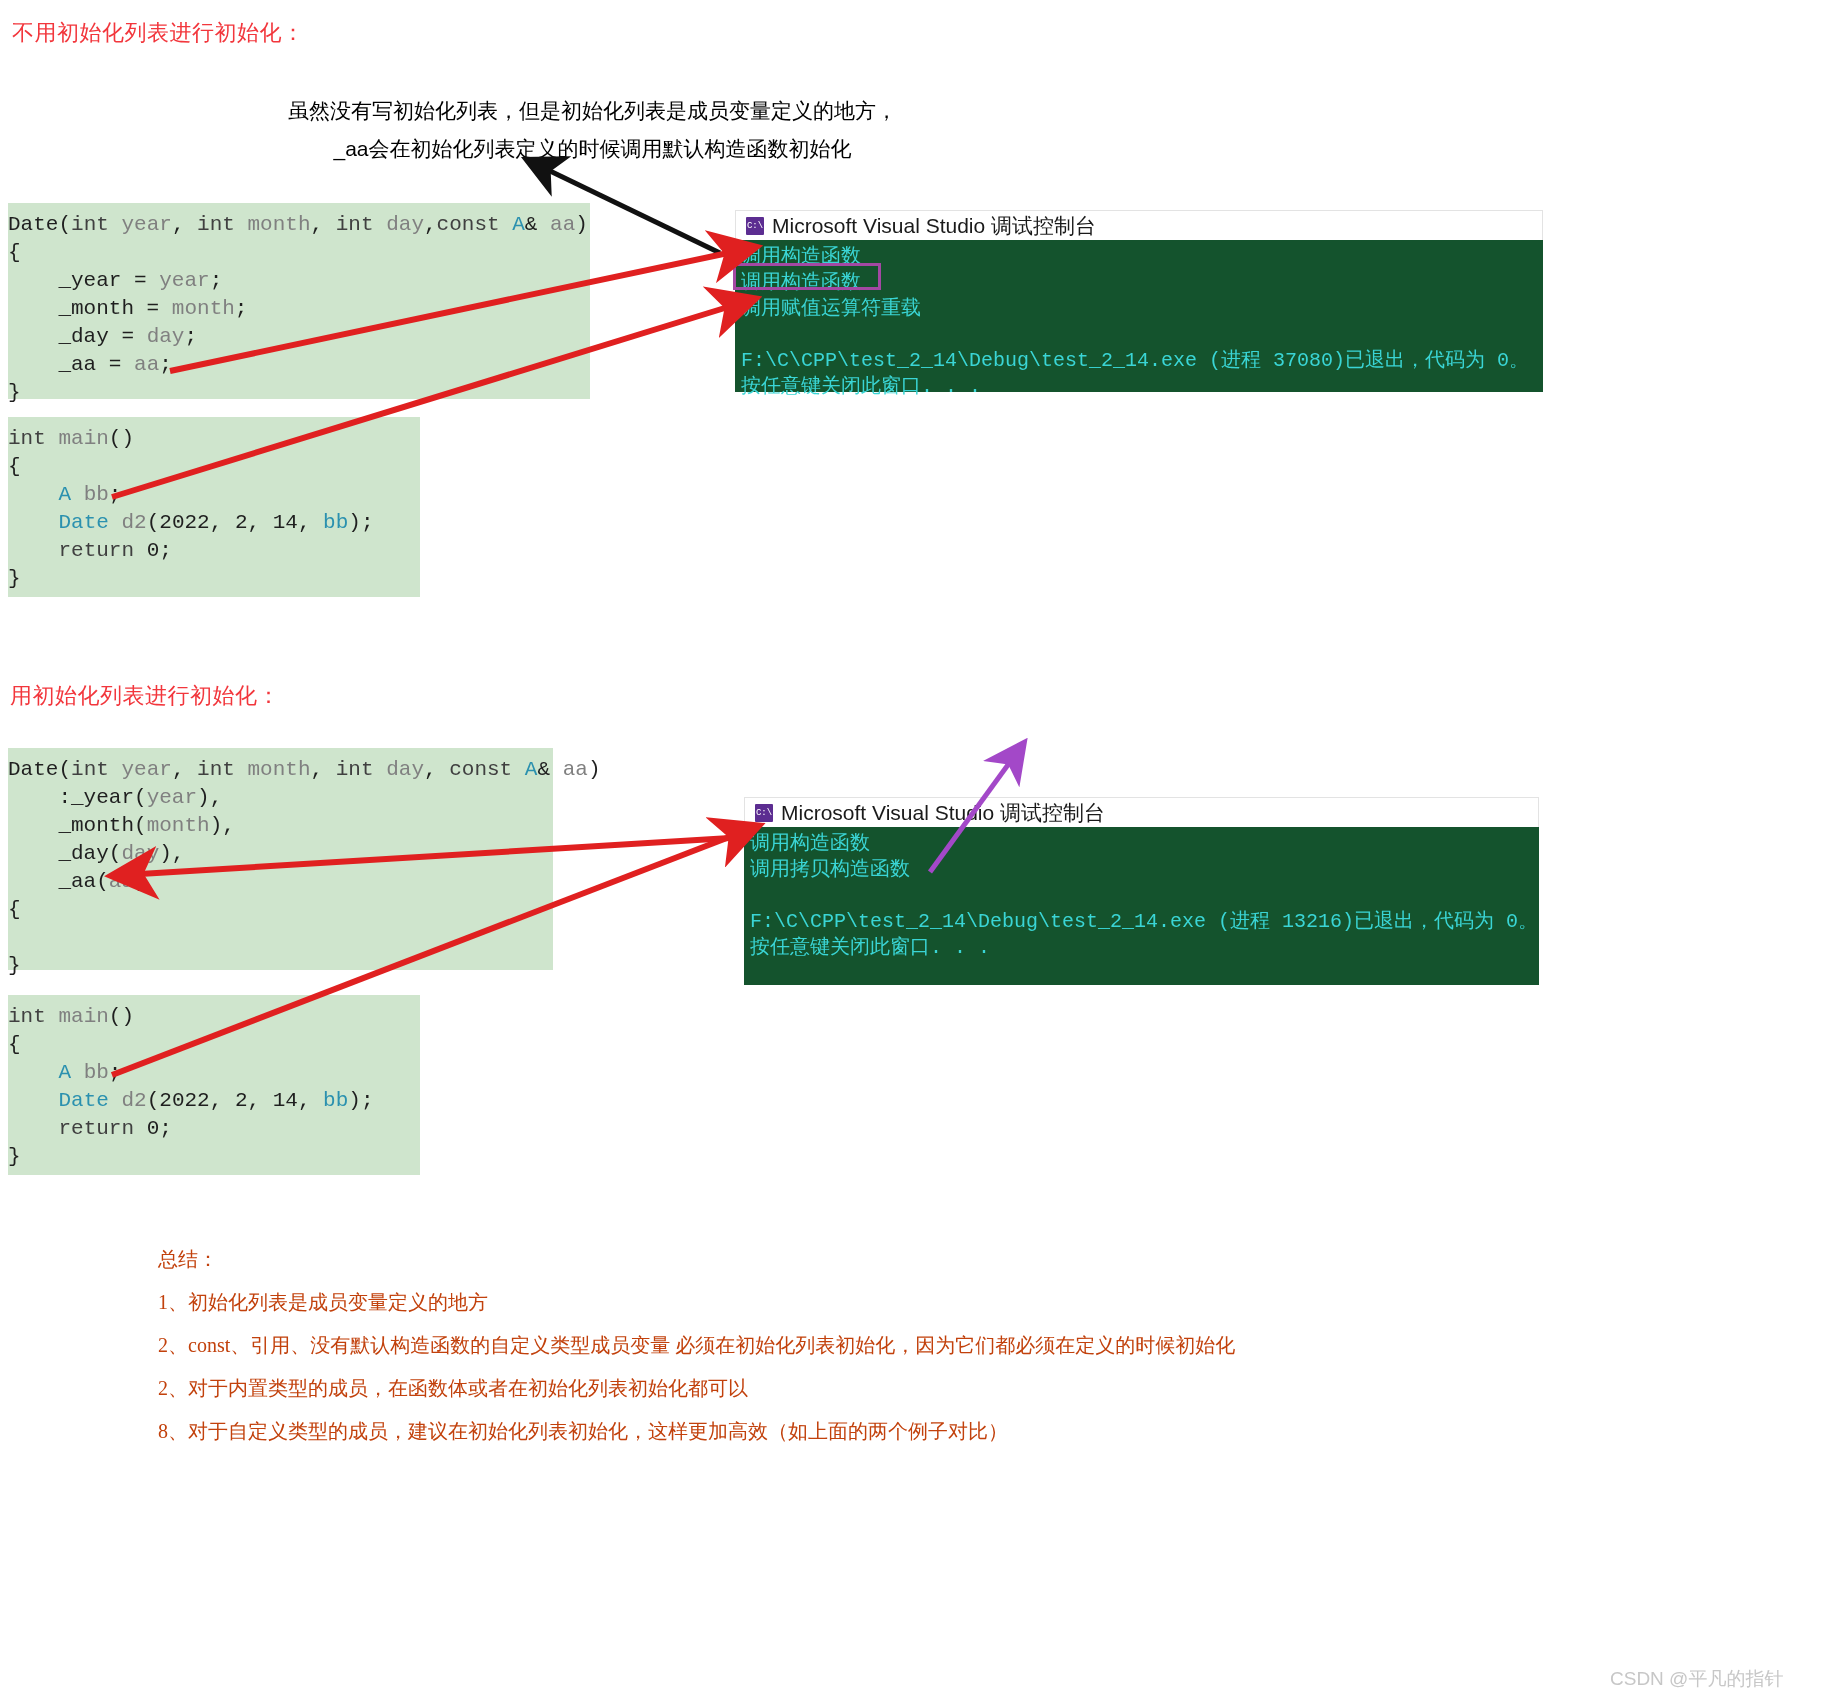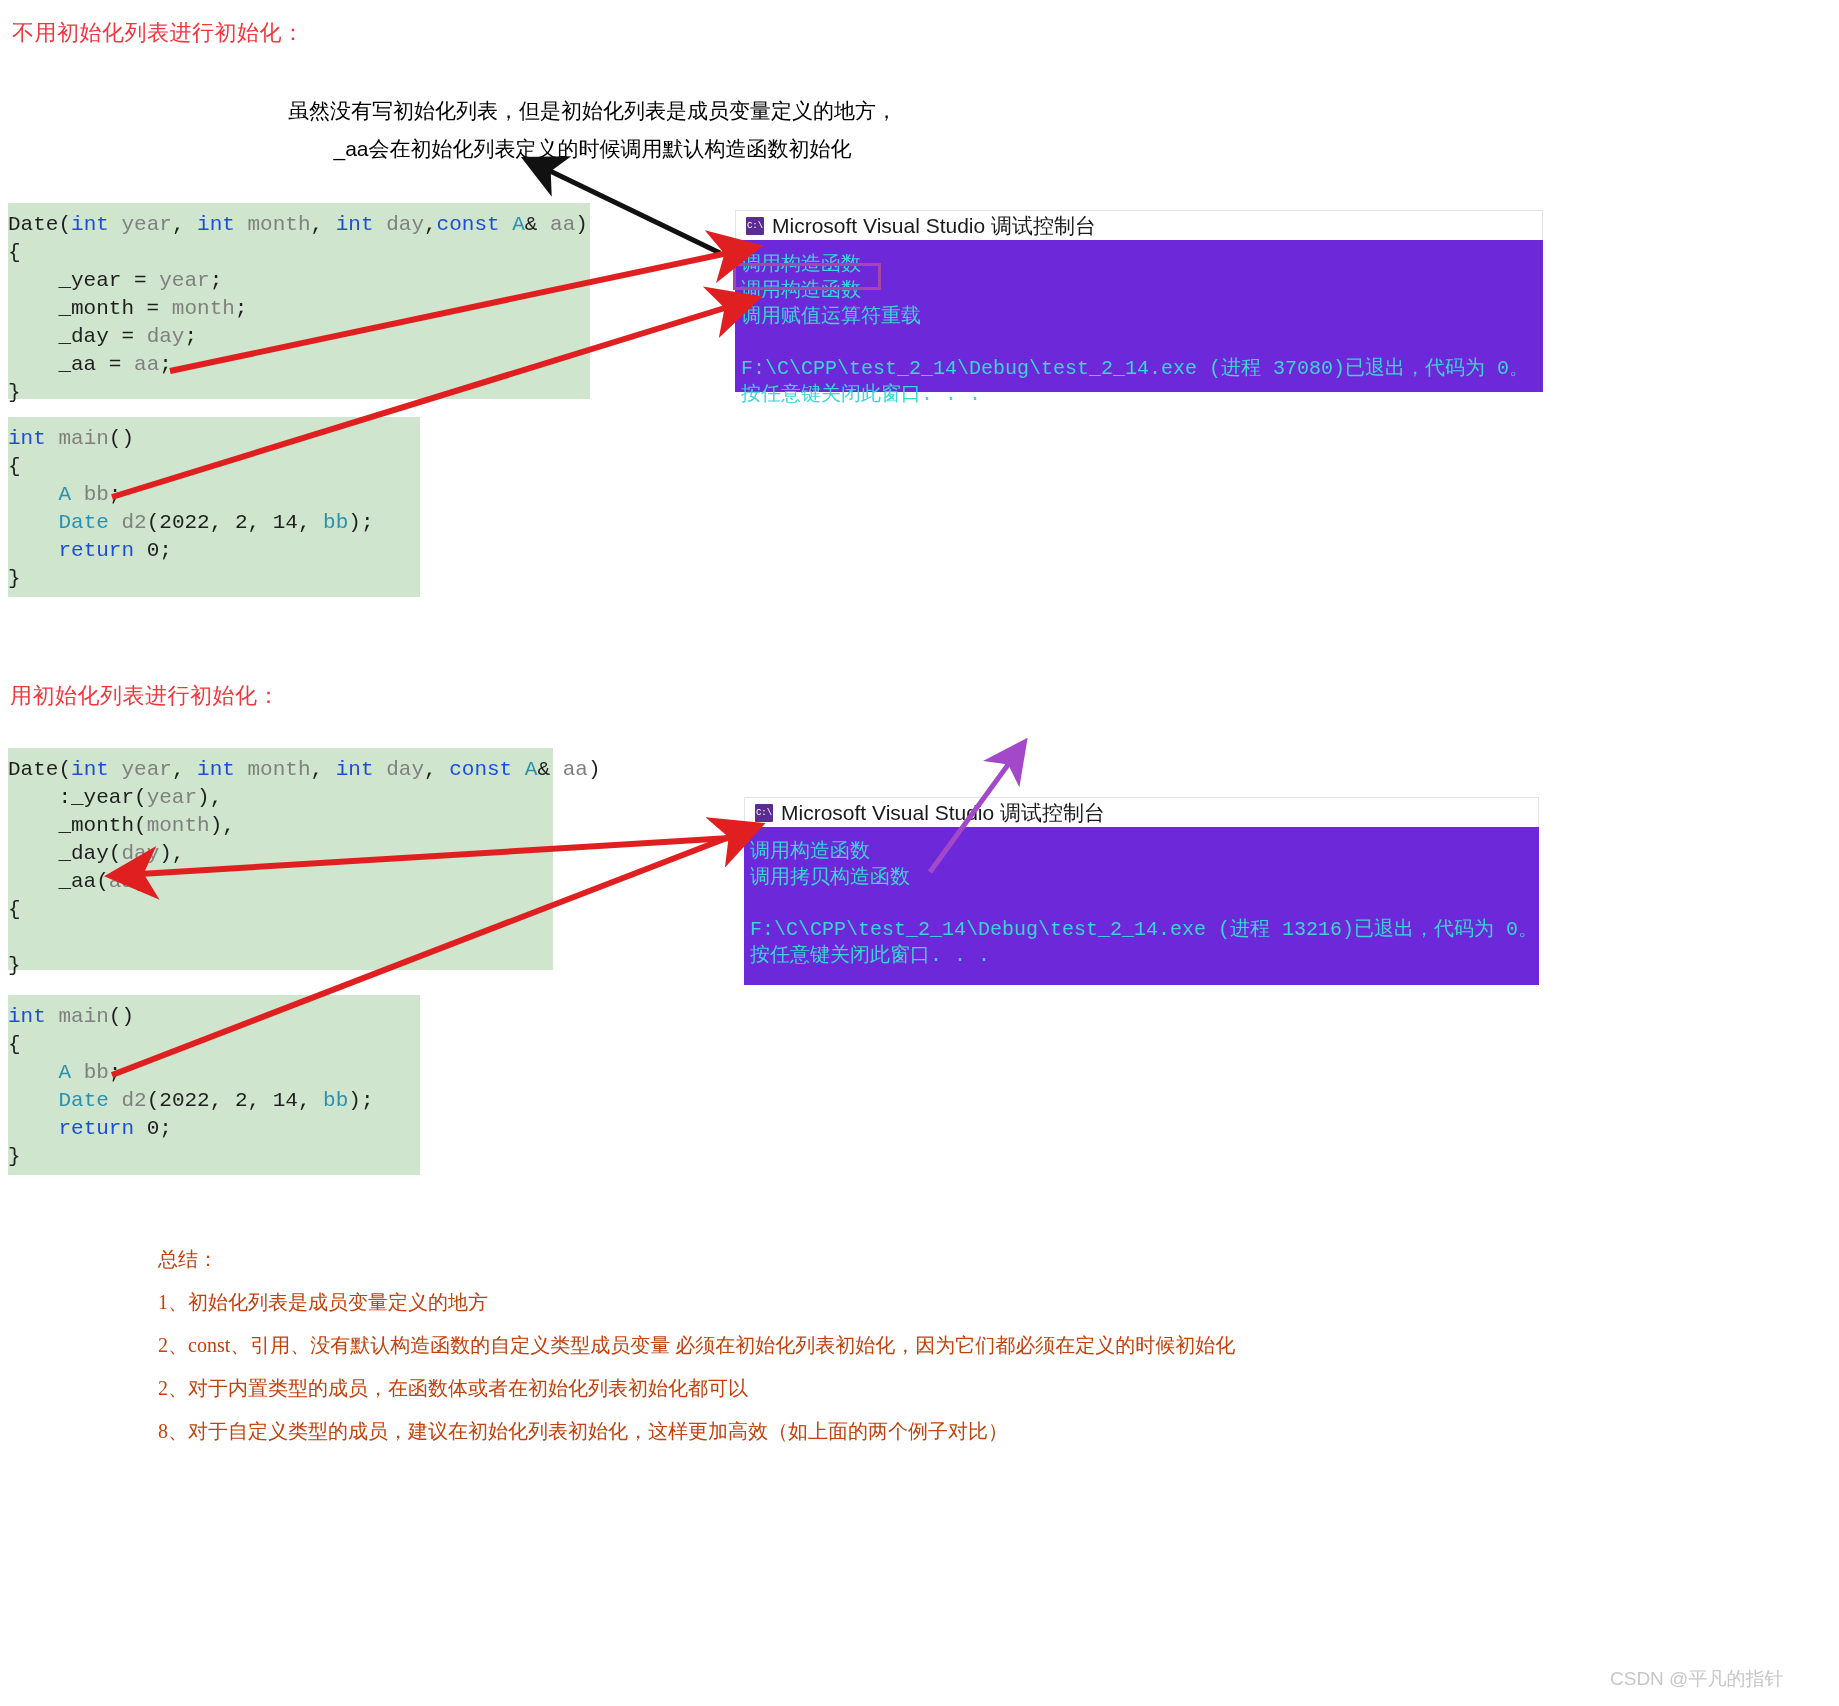--- a/index.html
+++ b/index.html
@@ -50,21 +50,21 @@
   .code-block {
     background: #cfe5cd;
     font-family: "Liberation Mono", "DejaVu Sans Mono", monospace;
     font-size: 21px;
     line-height: 28px;
     white-space: pre;
     padding: 8px 0 8px 0;
     box-sizing: border-box;
   }
   .code-line { height: 28px; white-space: pre; }
-  .kw      { color: #1d4ed8; }          
+  .kw      { color: #404040; }          
   .type    { color: #2b91af; }          
   .ident   { color: #808080; }          
   .plain   { color: #1f1f1f; }
   .console-titlebar {
     background: #ffffff;
     height: 30px;
     display: flex;
     align-items: center;
     padding-left: 10px;
     border: 1px solid #e3e3e3;
@@ -83,26 +83,26 @@
     margin-right: 8px;
     border-radius: 1px;
   }
   .console-title {
     font-size: 21px;
     color: #1a1a1a;
     white-space: nowrap;
     font-family: "Liberation Sans", sans-serif;
   }
   .console-body {
-    background: #6d28d9;
+    background: #14532d;
     font-family: "Liberation Mono", "DejaVu Sans Mono", monospace;
     font-size: 20px;
     line-height: 26px;
     color: #3ad5d5;
-    padding: 12px 0 6px 6px;
+    padding: 4px 0 6px 6px;
     white-space: pre;
     box-sizing: border-box;
   }
   .cline { height: 26px; white-space: pre; }
   .cline.blank { height: 26px; }
 
   
   .highlight-box {
     border: 3px solid #a348a3;
     box-sizing: border-box;

